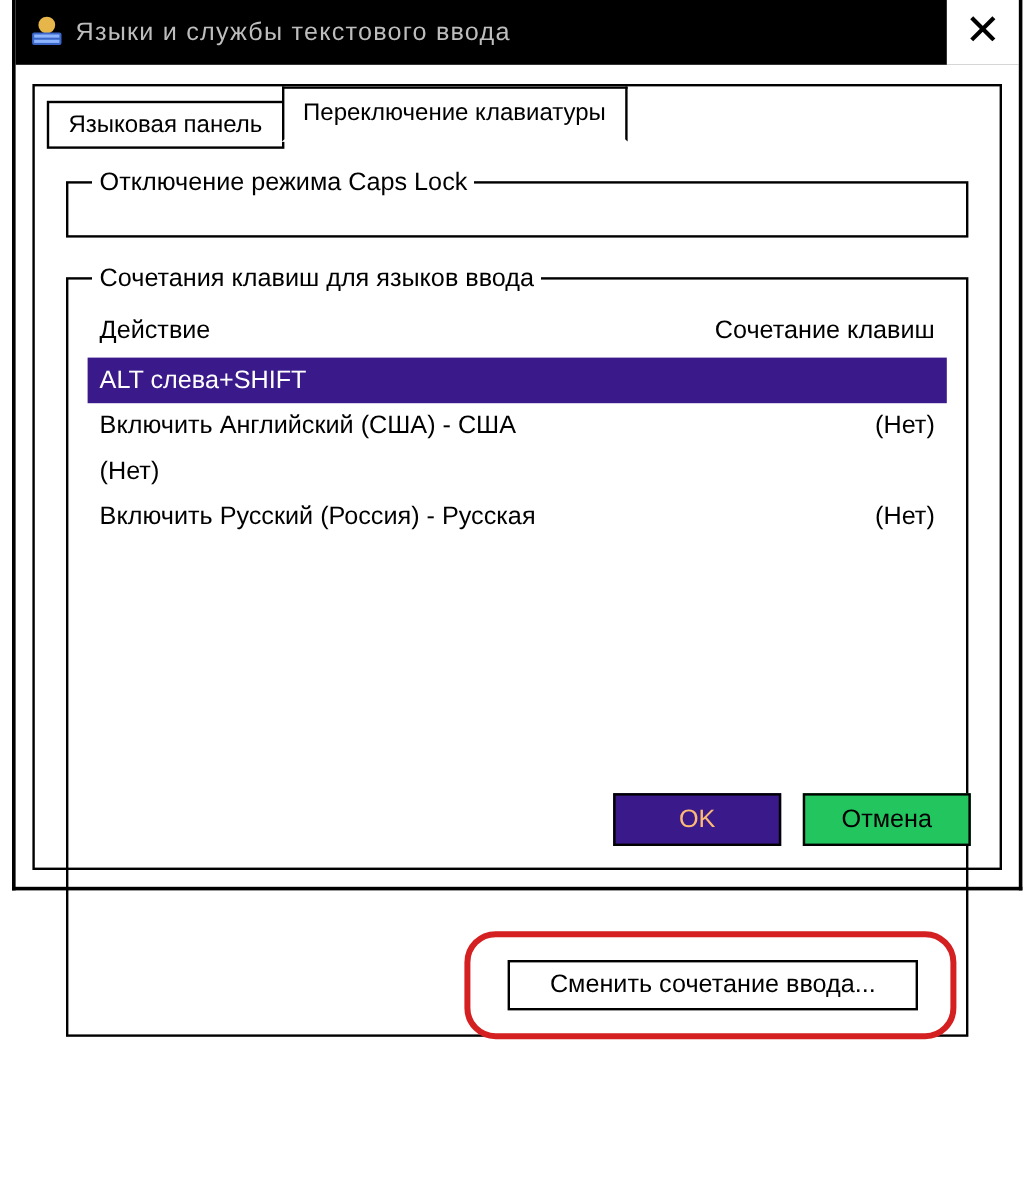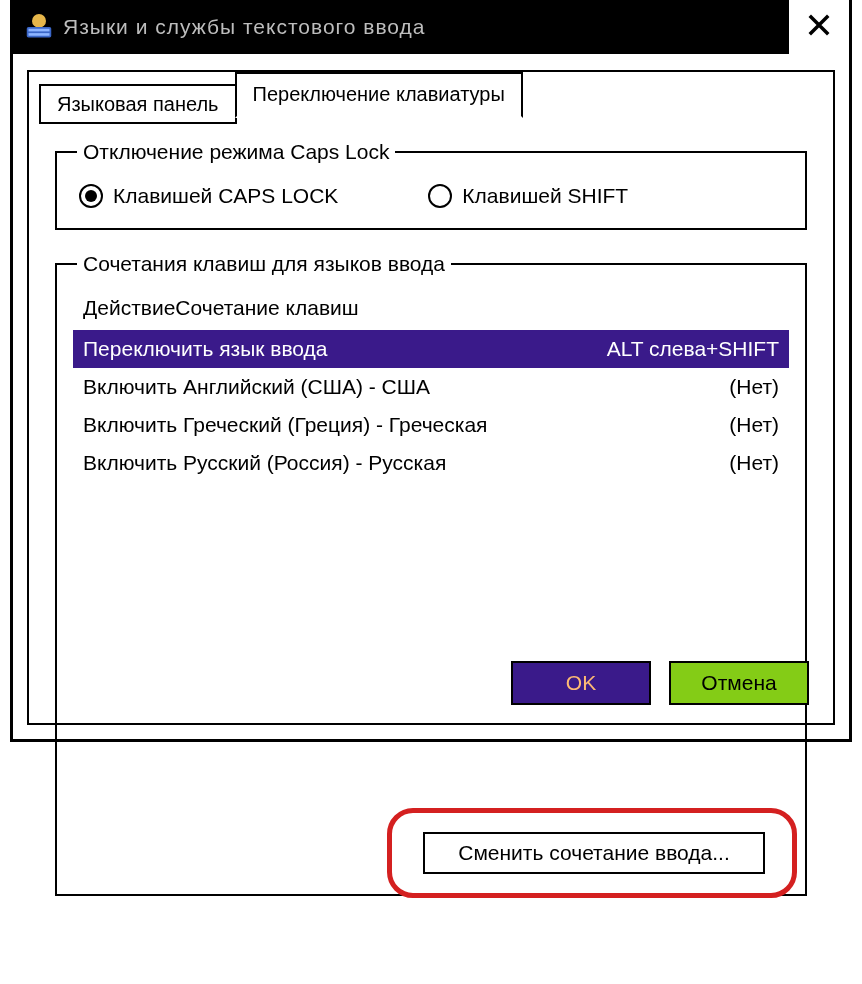--- a/index.html
+++ b/index.html
@@ -137,21 +137,21 @@
   .radio .dot.filled::after {
     content: "";
     width: 12px; height: 12px;
     background: #000;
     border-radius: 50%;
   }
 
   
   .list-head {
     display: flex;
-    justify-content: flex-start;
+    justify-content: space-between;
     padding: 2px 10px 10px 10px;
   }
   .list {
     border-top: none;
   }
   .row {
     display: flex;
     justify-content: space-between;
     padding: 4px 10px;
     line-height: 30px;
@@ -194,21 +194,21 @@
   .dlg-buttons {
     position: absolute;
     right: 24px;
     bottom: 18px;
     display: flex;
     gap: 18px;
   }
   .dlg-buttons .btn {
     height: 44px;
     border: 2px solid #000;
-    background: #84cc16;
+    background: #22c55e;
     display: flex;
     align-items: center;
     justify-content: center;
     padding: 0 18px;
     font-size: 21px;
     min-width: 140px;
   }
   .dlg-buttons .btn.primary {
     background: #3a1a8a;
     color: #fdba74;
@@ -250,51 +250,39 @@
 
     <div class="tabs">
       <div class="tab">Языковая панель</div>
       <div class="tab active">Переключение клавиатуры</div>
     </div>
 
     <div class="tabcontent">
 
       <fieldset class="group">
         <legend>Отключение режима Caps Lock</legend>
-        <div class="radio-row">
-          <label class="radio">
-            <span class="dot filled"></span>
-            <span>Клавишей CAPS LOCK</span>
-          </label>
-          <label class="radio">
-            <span class="dot"></span>
-            <span>Клавишей SHIFT</span>
-          </label>
-        </div>
       </fieldset>
 
       <fieldset class="group hotkeys">
         <legend>Сочетания клавиш для языков ввода</legend>
 
         <div class="list-head">
           <span>Действие</span>
           <span>Сочетание клавиш</span>
         </div>
 
         <div class="list">
           <div class="row selected">
-            <span>Переключить язык ввода</span>
             <span>ALT слева+SHIFT</span>
           </div>
           <div class="row">
             <span>Включить Английский (США) - США</span>
             <span>(Нет)</span>
           </div>
           <div class="row">
-            <span>Включить Греческий (Греция) - Греческая</span>
             <span>(Нет)</span>
           </div>
           <div class="row">
             <span>Включить Русский (Россия) - Русская</span>
             <span>(Нет)</span>
           </div>
         </div>
 
         <div class="change-wrap">
           <div class="red-ring"></div>

